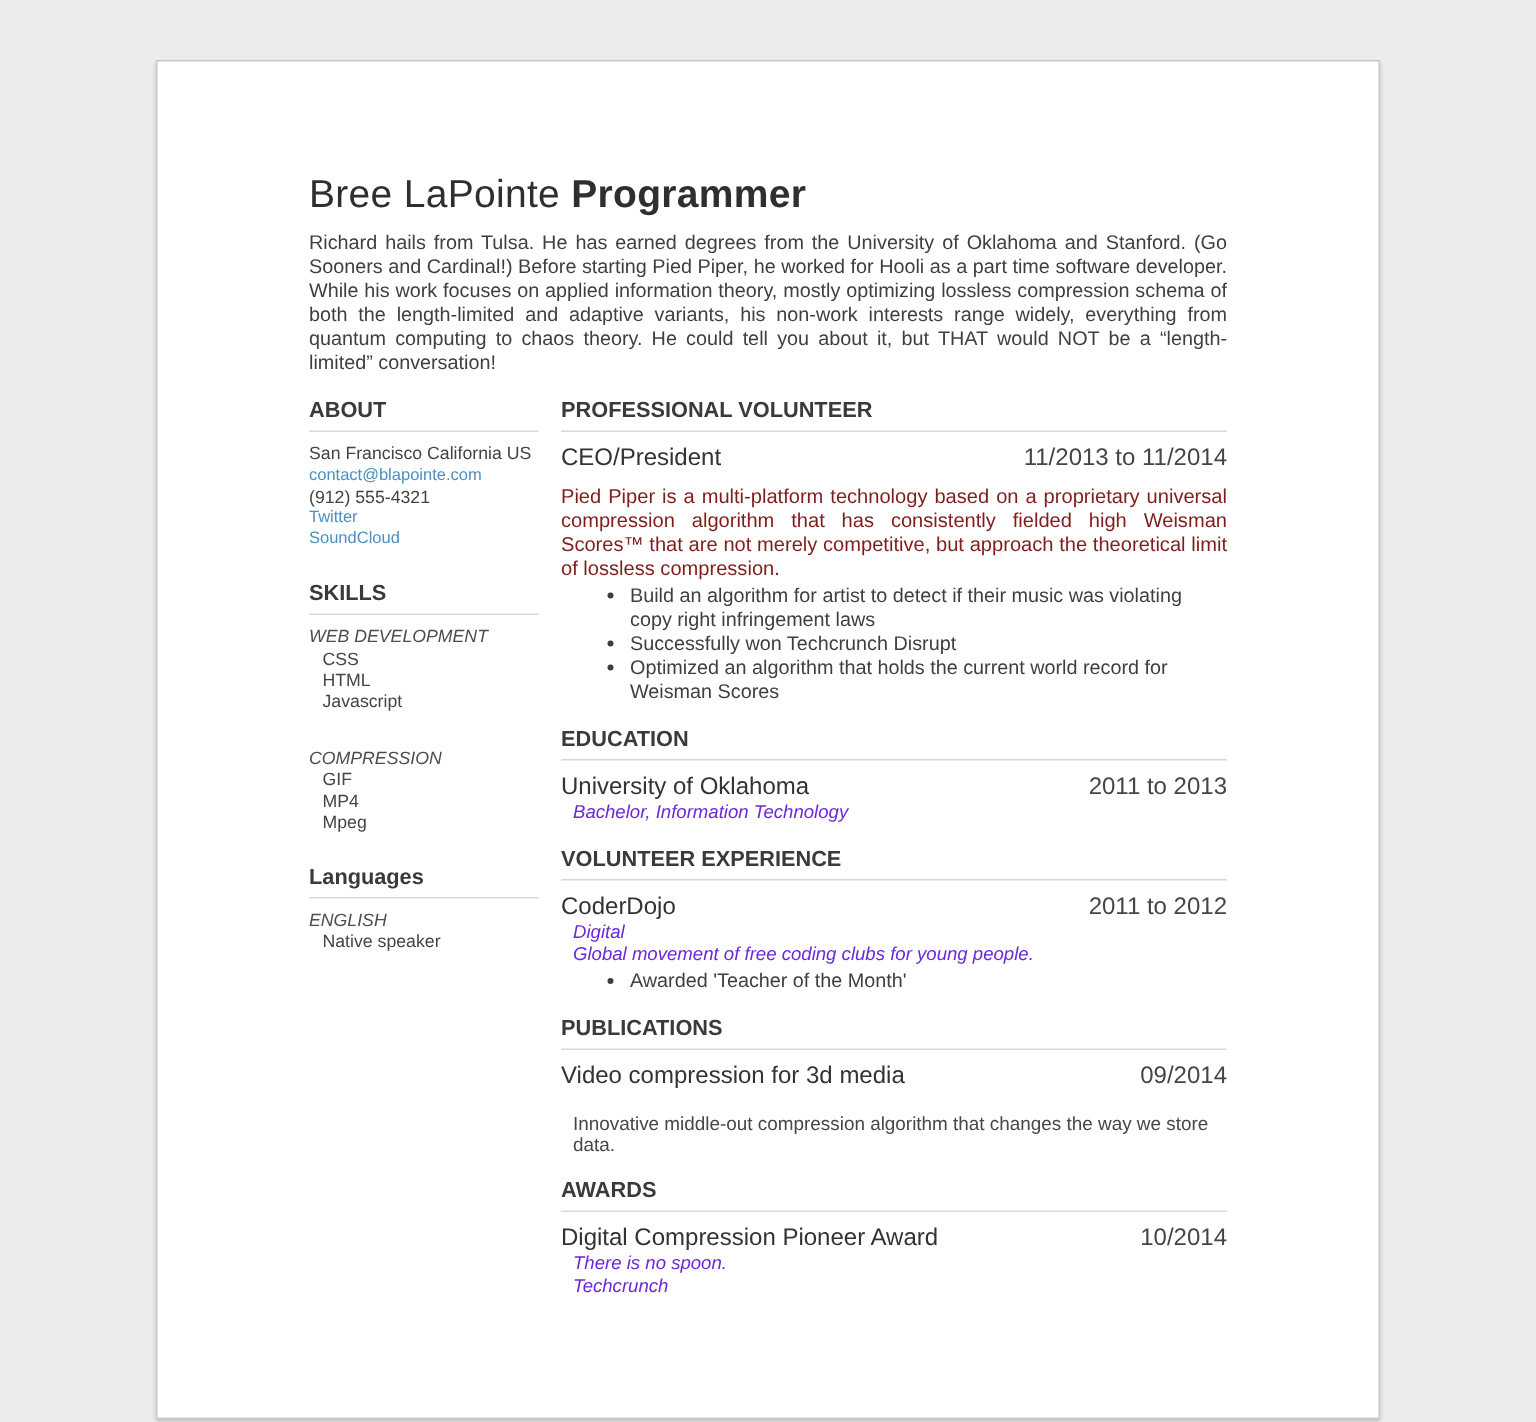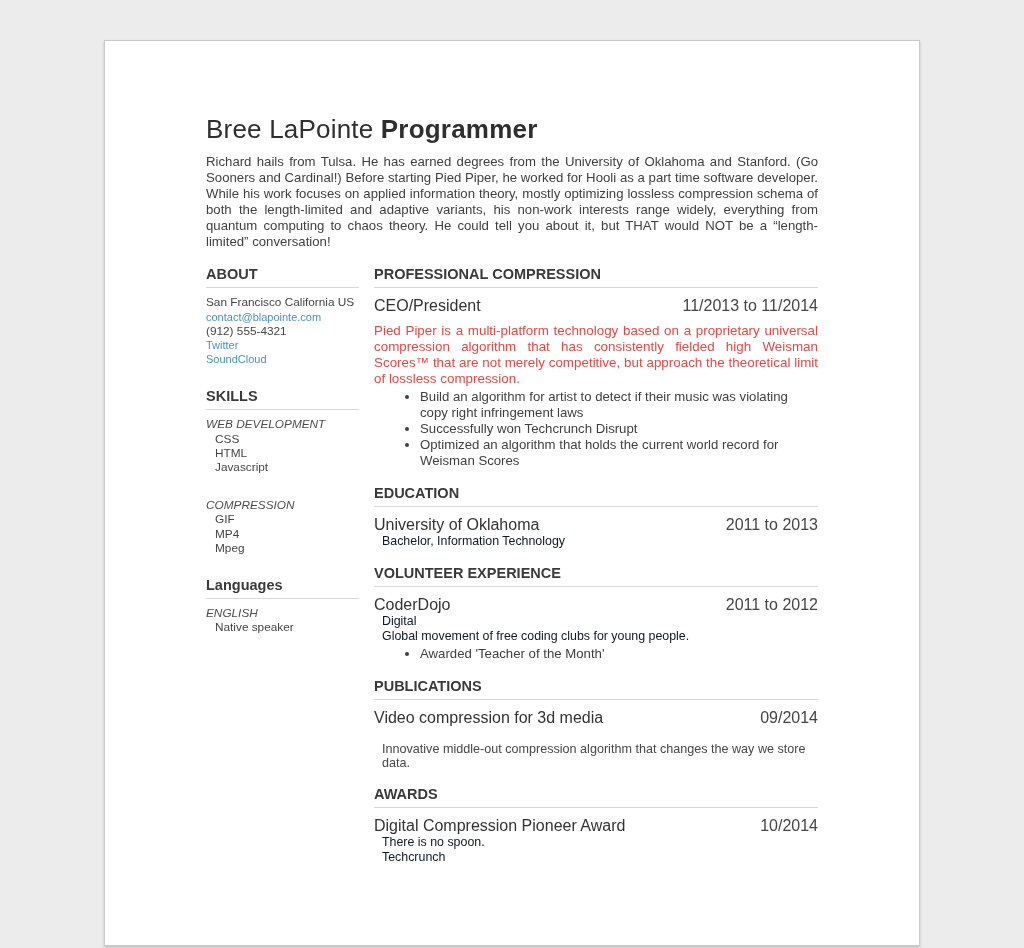--- a/index.html
+++ b/index.html
@@ -99,26 +99,27 @@
   .entry-date {
     font-size: 16px;
     color: #454545;
     white-space: nowrap;
     padding-left: 12px;
   }
   .entry-desc {
     margin-top: 8px;
     font-size: 13.4px;
     line-height: 15.9px;
-    color: #ef4444;
+    color: #7f1d1d;
     text-align: justify;
   }
   .entry-sub {
     font-size: 12.4px;
-    color: #0f172a;
+    font-style: italic;
+    color: #6d28d9;
     line-height: 15px;
     padding-left: 8px;
   }
   .entry-desc-italic {
     margin-top: 15px;
     font-size: 12.6px;
     color: #474747;
     padding-left: 8px;
   }
   ul.bullets {
@@ -175,21 +176,21 @@
           <div class="skill-group-name">ENGLISH</div>
           <div class="skill-item">Native speaker</div>
         </div>
       </div>
 
     </div>
 
     <div class="main-col">
 
       <div class="main-section">
-        <div class="sec-heading">PROFESSIONAL COMPRESSION</div>
+        <div class="sec-heading">PROFESSIONAL VOLUNTEER</div>
         <div class="entry">
           <div class="entry-header">
             <span class="entry-title">CEO/President</span>
             <span class="entry-date">11/2013 to 11/2014</span>
           </div>
           <p class="entry-desc">Pied Piper is a multi-platform technology based on a proprietary universal compression algorithm that has consistently fielded high Weisman Scores™ that are not merely competitive, but approach the theoretical limit of lossless compression.</p>
           <ul class="bullets">
             <li>Build an algorithm for artist to detect if their music was violating copy right infringement laws</li>
             <li>Successfully won Techcrunch Disrupt</li>
             <li>Optimized an algorithm that holds the current world record for Weisman Scores</li>

